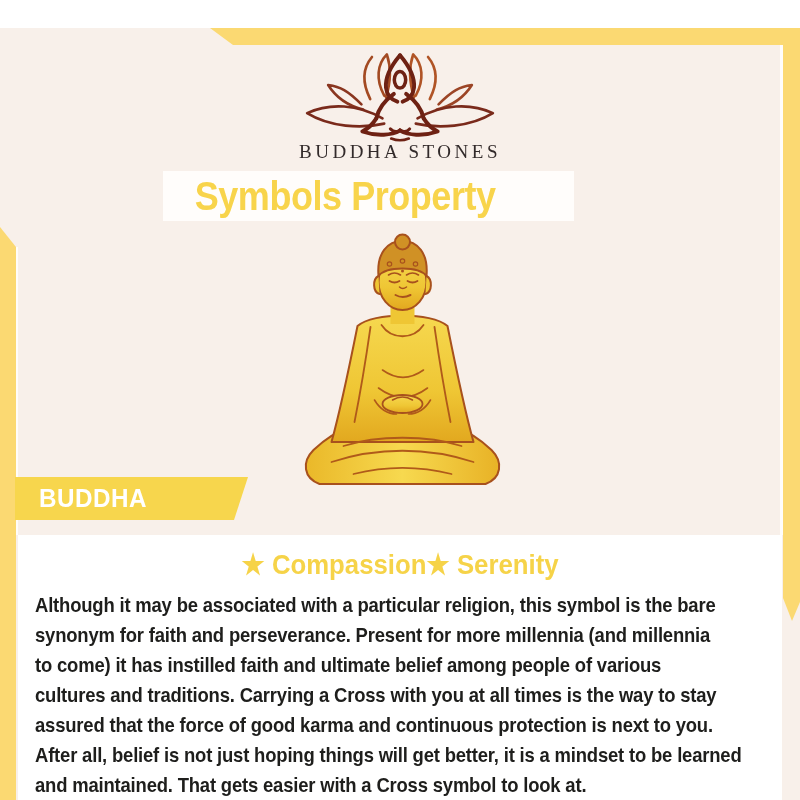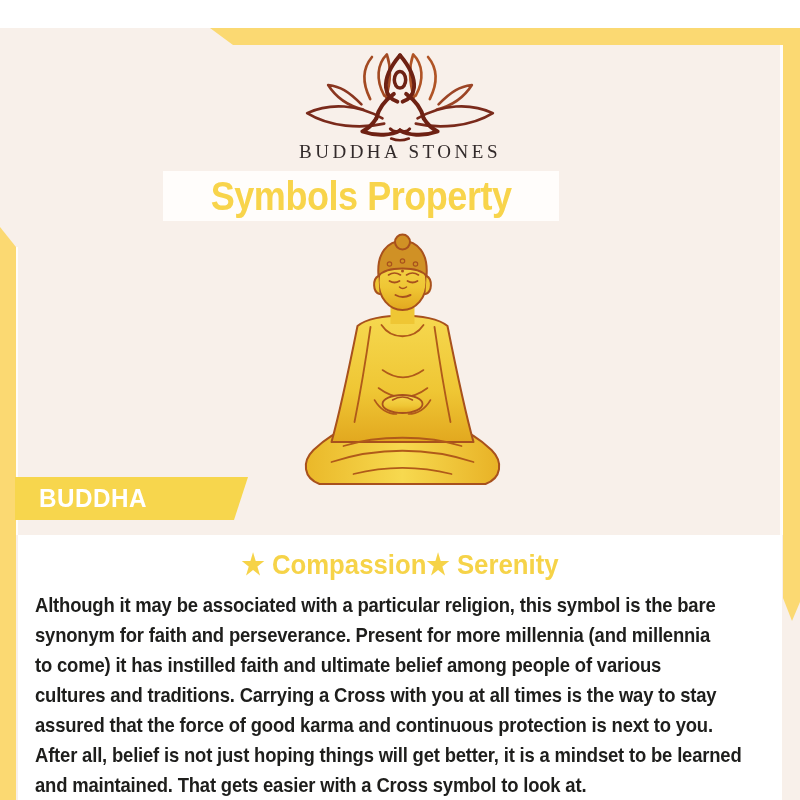--- a/index.html
+++ b/index.html
@@ -27,21 +27,21 @@
   .logo{position:absolute;left:290px;top:22px;width:220px;height:92px;}
   .brand-name{
     position:absolute;left:0;top:113px;width:800px;text-align:center;
     font-family:"Liberation Serif",serif;font-size:19px;color:#322a2a;
     letter-spacing:3.5px;font-weight:500;
   }
 
   
   .title-banner{
     position:absolute;left:163px;top:143px;width:396px;height:50px;
-    background:#fffdfb;text-align:center;line-height:50px;
+    background:#fffdfb;text-align:left;line-height:50px;padding-left:15px;
   }
   .page-title{
     display:inline-block;font-size:40px;font-weight:700;color:#f8d44b;
     transform:scaleX(0.9);transform-origin:center;letter-spacing:-0.5px;
   }
 
   
   .statue{position:absolute;left:283px;top:202px;width:240px;height:270px;}
 
   

